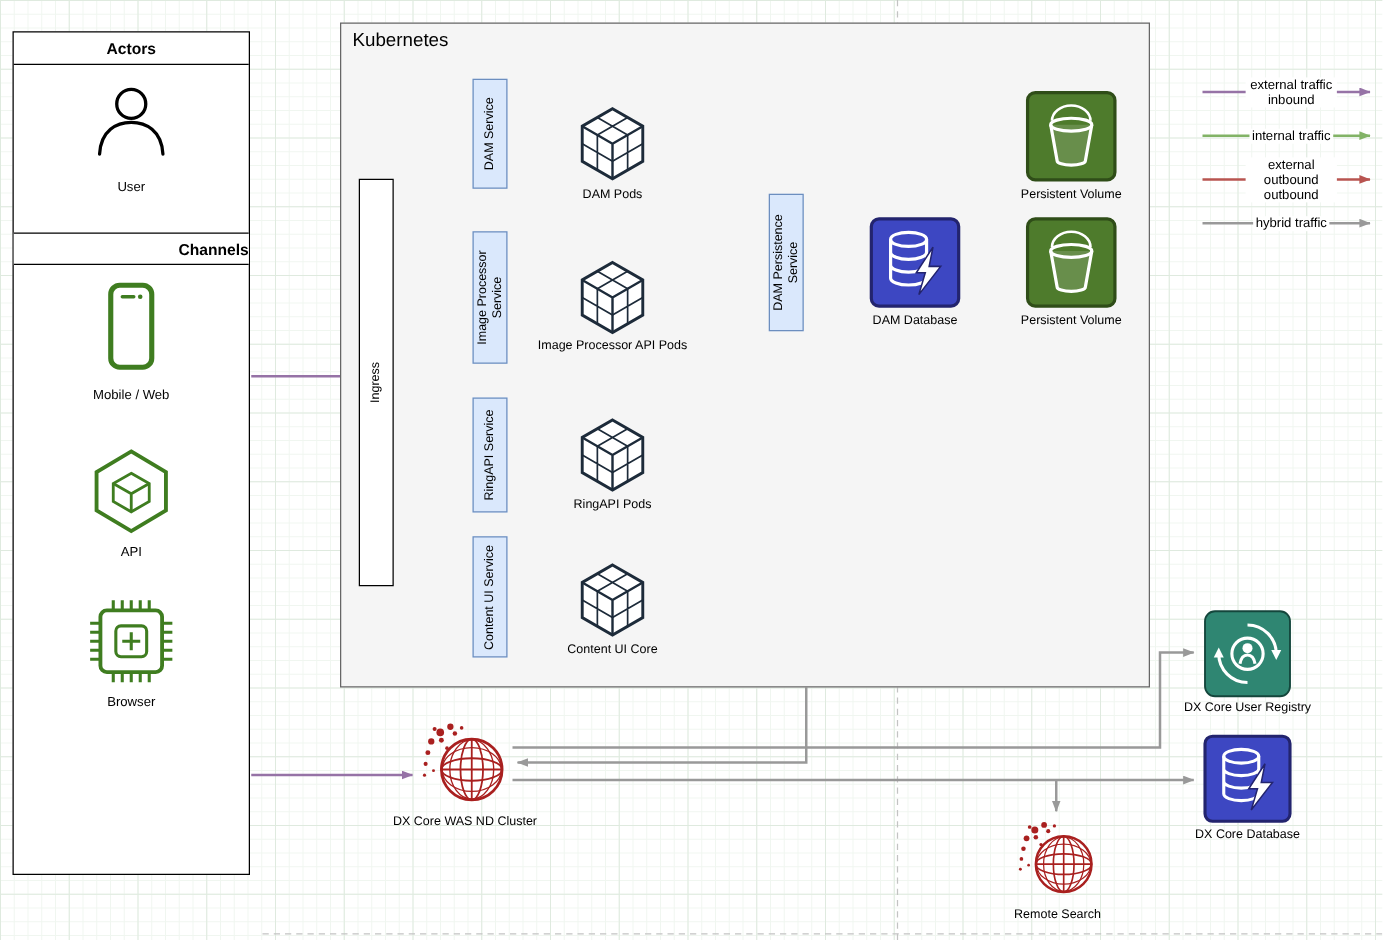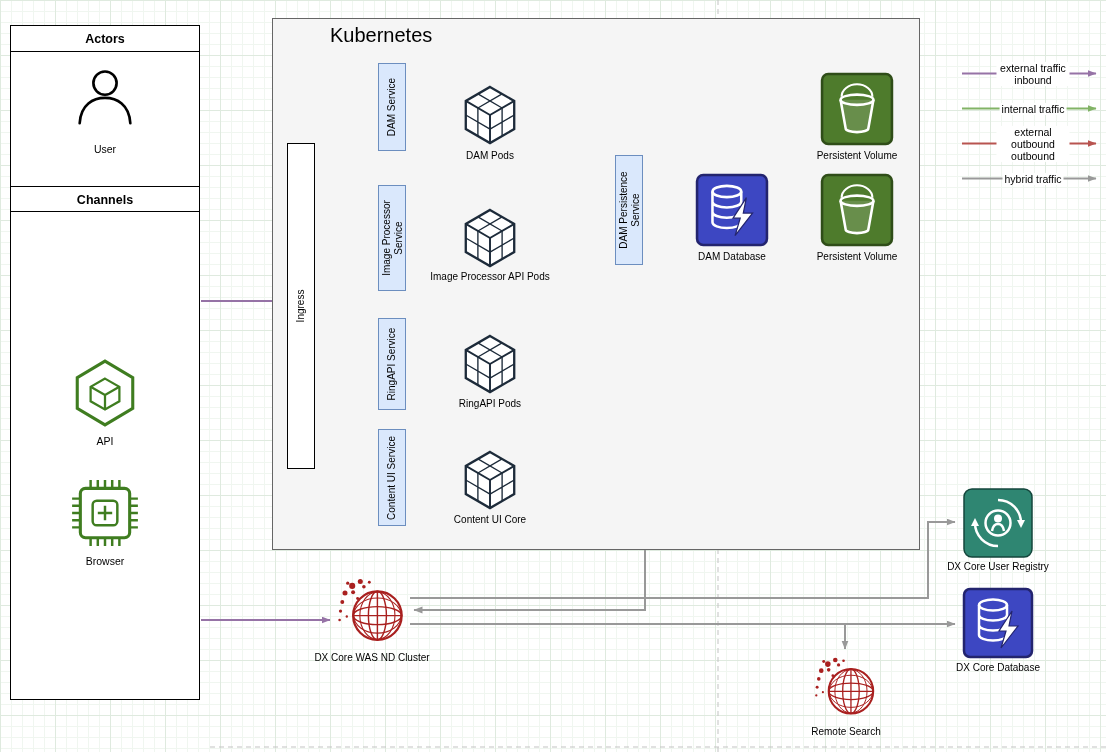--- a/index.html
+++ b/index.html
@@ -21,27 +21,27 @@
       linear-gradient(90deg, #f0f6f0 1px, transparent 1px);
     background-size:55px 55px, 55px 55px, 11px 11px, 11px 11px;
   }
   .abs { position:absolute; }
   .edges { position:absolute; inset:0; width:1106px; height:752px; }
 
   
   .panel { left:10px; top:25px; width:190px; height:675px; background:#fff; border:1px solid #000; }
   .panel-hdr { position:absolute; left:0; width:100%; text-align:center; font-weight:bold; font-size:12.5px; line-height:26px; height:26px; }
   .hdr-actors { top:0; border-bottom:1px solid #000; }
-  .hdr-channels { top:160px; border-top:1px solid #000; border-bottom:1px solid #000; background:#fff; }
+  .hdr-channels { top:160px; border-top:1px solid #000; border-bottom:1px solid #000; background:#fff;text-align:right; }
   .actor-wrap { position:absolute; left:0; width:100%; text-align:center; }
   .actor-wrap .lbl { font-size:10.5px; margin-top:1px; }
 
   
   .k8s { left:272px; top:18px; width:648px; height:532px; background:#f5f5f5; border:1px solid #666; }
-  .k8s-title { left:282px; top:24px; font-size:20px;margin-left:48px; }
+  .k8s-title { left:282px; top:24px; font-size:15px; }
 
   .vbox { background:#dae8fc; border:1px solid #6c8ebf; }
   .ingress-box { left:287px; top:143px; width:28px; height:326px; background:#fff; border:1px solid #000; }
   .vtext {
     position:absolute; top:50%; left:50%;
     transform:translate(-50%,-50%) rotate(-90deg);
     white-space:nowrap; font-size:10px; text-align:center; line-height:1.15;
   }
   .vtext.wrap { white-space:normal; }
 
@@ -111,20 +111,30 @@
         <svg width="76" height="76" viewBox="0 0 72 72">
           <circle cx="36" cy="20" r="11" fill="#fff" stroke="#000" stroke-width="2.5"></circle>
           <path d="M12,58 C13,40 25,34 36,34 C47,34 59,40 60,58" fill="none" stroke="#000" stroke-width="2.5" stroke-linecap="round"></path>
         </svg>
       </span>
       <div class="lbl">User</div>
     </div>
 
     <div class="panel-hdr hdr-channels">Channels</div>
 
+    <div class="actor-wrap" style="top:196px;">
+      <span>
+        <svg width="76" height="82" viewBox="0 0 72 80">
+          <rect x="20" y="6" width="32" height="64" rx="7" fill="#fff" stroke="#3f7d20" stroke-width="4"></rect>
+          <line x1="29" y1="15" x2="38" y2="15" stroke="#3f7d20" stroke-width="2.6" stroke-linecap="round"></line>
+          <circle cx="43" cy="15" r="1.8" fill="#3f7d20"></circle>
+        </svg>
+      </span>
+      <div class="lbl">Mobile / Web</div>
+    </div>
 
     <div class="actor-wrap" style="top:330px;">
       <span>
         <svg width="74" height="74" viewBox="0 0 72 72">
           <polygon points="36,5 63,21 63,51 36,67 9,51 9,21" fill="#fff" stroke="#3f7d20" stroke-width="3"></polygon>
           <polygon points="36,22 50,30 50,44 36,52 22,44 22,30" fill="none" stroke="#3f7d20" stroke-width="2.2"></polygon>
           <path d="M22,30 L36,38 M50,30 L36,38 M36,38 L36,52" fill="none" stroke="#3f7d20" stroke-width="2.2"></path>
         </svg>
       </span>
       <div class="lbl">API</div>

